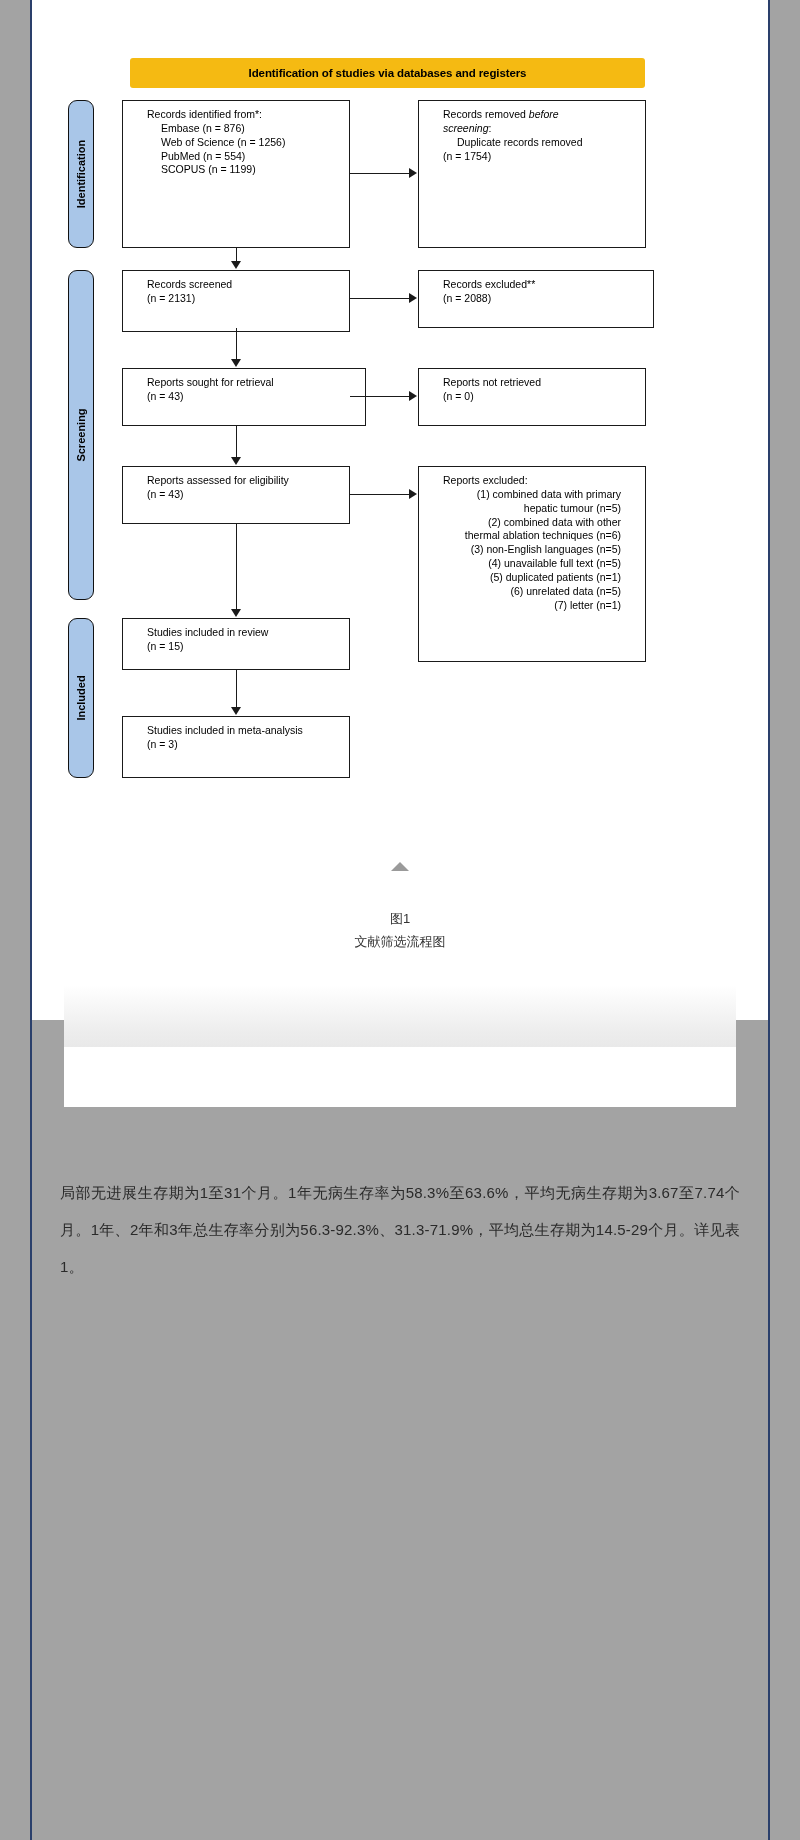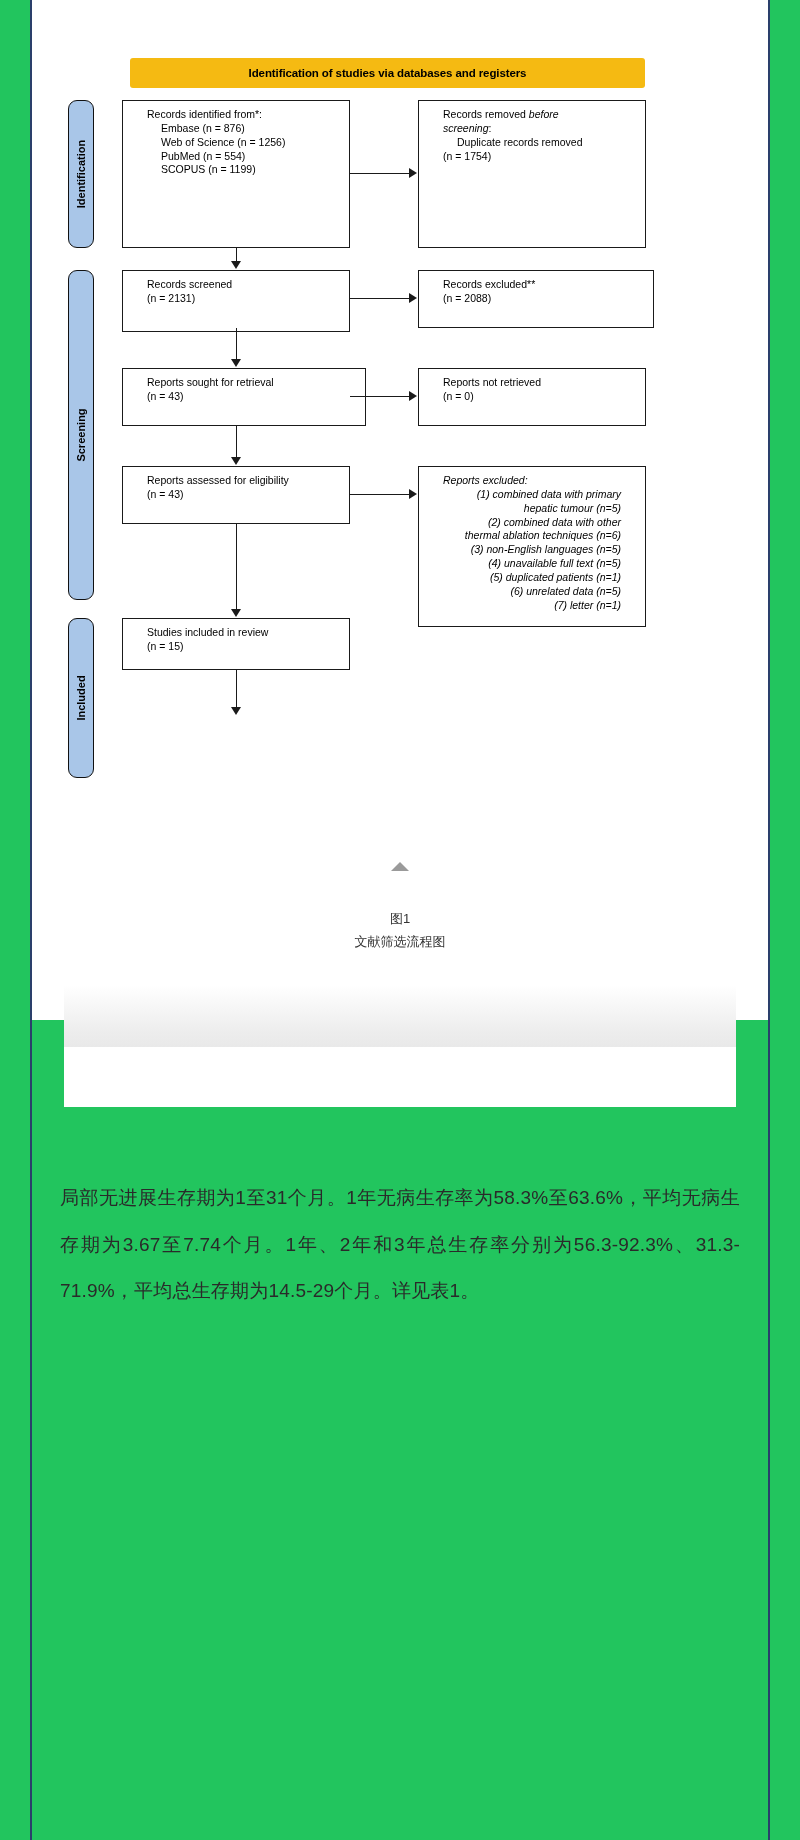--- a/index.html
+++ b/index.html
@@ -11,21 +11,21 @@
     font-family: "Liberation Sans", sans-serif;
     position: relative;
     overflow: hidden;
   }
 
   
   .page-frame {
     position: absolute;
     left: 0; top: 0;
     width: 800px; height: 1840px;
-    background: #22c55e;
+    background: #a3a3a3;
   }
   .rule-left, .rule-right {
     position: absolute;
     top: 0; bottom: 0;
     width: 2px;
     background: #2a3f6b;
   }
   .rule-left { left: 30px; }
   .rule-right { right: 30px; }
 
@@ -99,21 +99,21 @@
   .pbox .ind { padding-left: 14px; display: block; }
   .pbox em { font-style: italic; }
 
   .b-identified  { left: 72px;  top: 52px;  width: 228px; height: 148px; }
   .b-removed     { left: 368px; top: 52px;  width: 228px; height: 148px; }
   .b-screened    { left: 72px;  top: 222px; width: 228px; height: 62px;  }
   .b-excluded    { left: 368px; top: 222px; width: 236px; height: 58px;  }
   .b-sought      { left: 72px;  top: 320px; width: 244px; height: 58px;  }
   .b-notret      { left: 368px; top: 320px; width: 228px; height: 58px;  }
   .b-assessed    { left: 72px;  top: 418px; width: 228px; height: 58px;  }
-  .b-repexcl     { left: 368px; top: 418px; width: 228px; height: 161px; font-style: italic; }
+  .b-repexcl     { left: 368px; top: 418px; width: 228px; height: 196px; }
   .b-inreview    { left: 72px;  top: 570px; width: 228px; height: 52px;  }
   .b-inmeta      { left: 72px;  top: 668px; width: 228px; height: 62px;  }
 
   .excl-list { margin: 0; padding: 0; list-style: none; text-align: right; }
   .excl-list li { padding-left: 14px; }
 
   
   .vline {
     position: absolute;
     width: 1.4px;
@@ -182,21 +182,21 @@
     top: 1175px;
   }
   .section-heading {
     font-size: 19px;
     font-weight: bold;
     color: #1f3a6e;
     letter-spacing: 0.5px;
     margin: 0 0 34px 0;
   }
   .para {
-    font-size: 19px;
+    font-size: 15px;
     line-height: 2.45;
     color: #2a2a2a;
     margin: 0;
     text-align: justify;
     letter-spacing: 0.2px;
   }
 </style>
 </head>
 <body>
 
@@ -274,20 +274,24 @@
           <li>(6) unrelated data (n=5)</li>
           <li>(7) letter (n=1)</li>
         </ul>
       </div>
 
       <div class="pbox b-inreview">
         <div>Studies included in review</div>
         <div>(n = 15)</div>
       </div>
 
+      <div class="pbox b-inmeta">
+        <div>Studies included in meta-analysis</div>
+        <div>(n = 3)</div>
+      </div>
 
       <div class="vline" style="left:186px; top:200px; height:14px;"></div>
       <div class="arrow-down" style="left:181px; top:213px;"></div>
 
       <div class="vline" style="left:186px; top:280px; height:32px;"></div>
       <div class="arrow-down" style="left:181px; top:311px;"></div>
 
       <div class="vline" style="left:186px; top:378px; height:32px;"></div>
       <div class="arrow-down" style="left:181px; top:409px;"></div>
 

